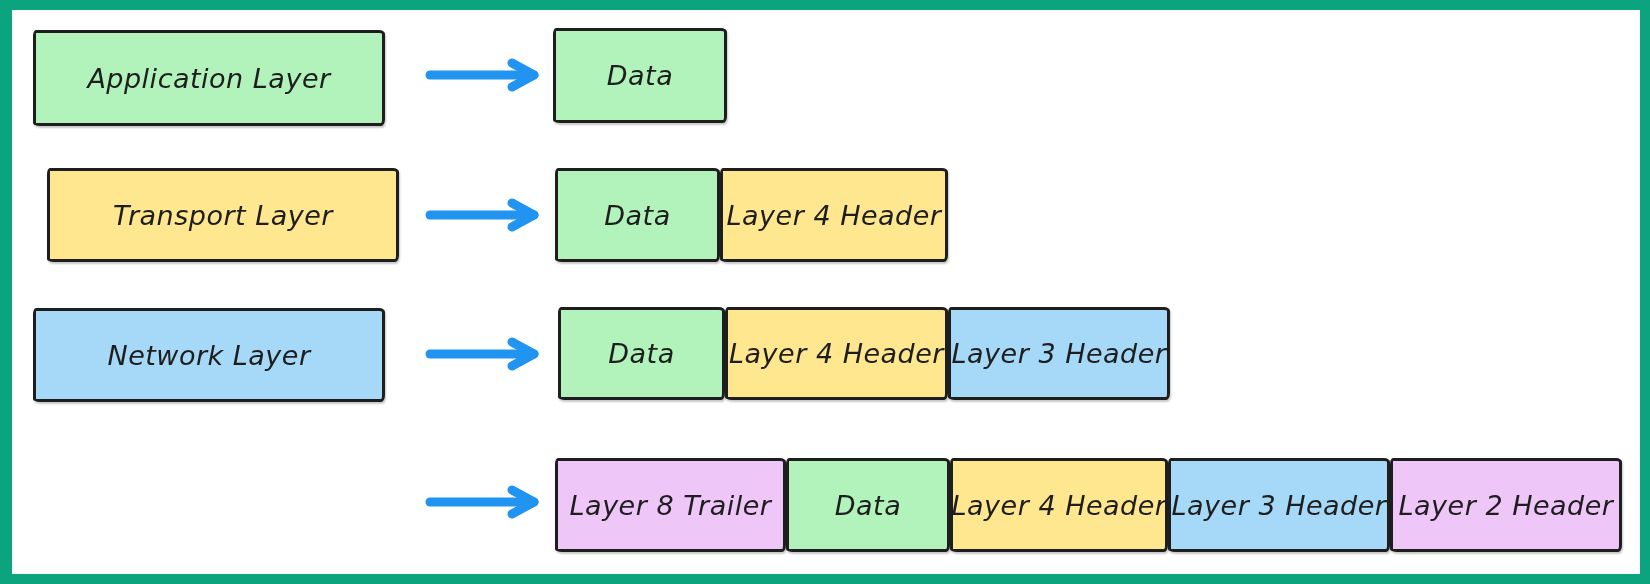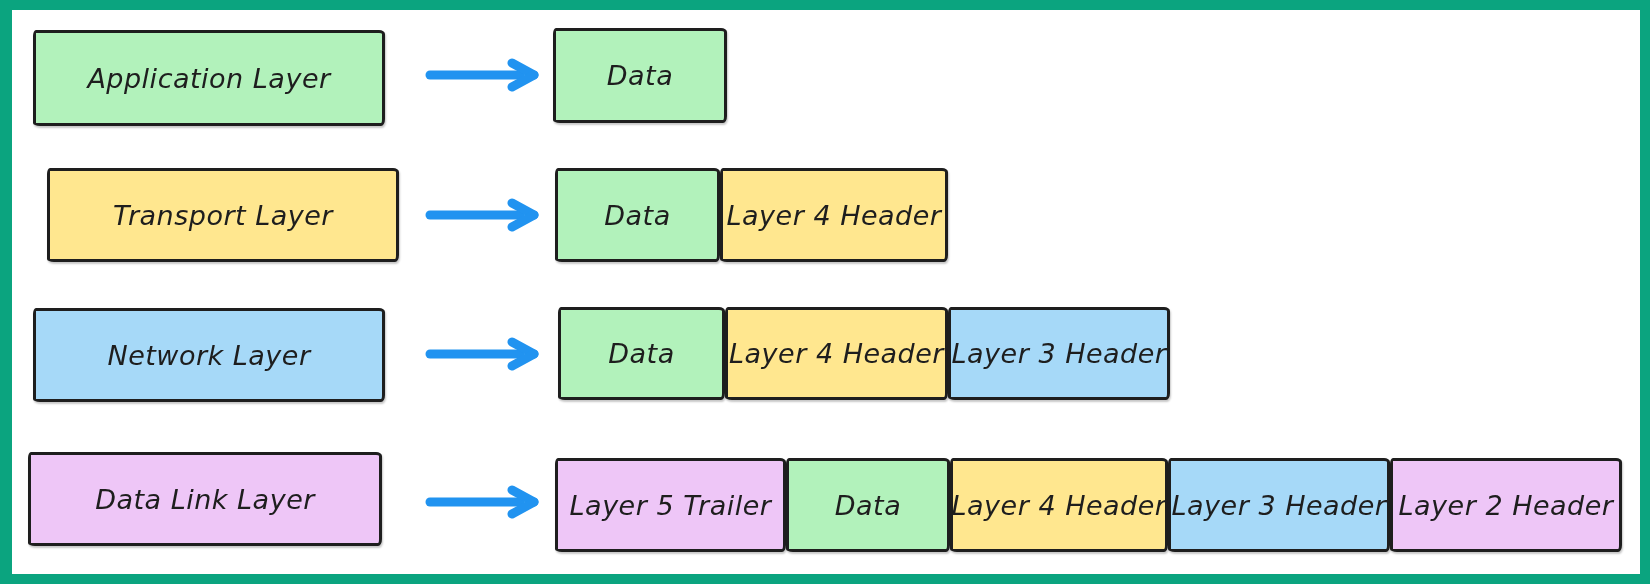--- a/index.html
+++ b/index.html
@@ -96,30 +96,27 @@
   <div class="box fill-green" style="left:558px; top:307px; width:167px; height:93px;">
     <span class="box-label">Data</span>
   </div>
   <div class="box fill-yellow" style="left:725px; top:307px; width:223px; height:93px;">
     <span class="box-label">Layer 4 Header</span>
   </div>
   <div class="box fill-blue" style="left:948px; top:307px; width:222px; height:93px;">
     <span class="box-label">Layer 3 Header</span>
   </div>
 
-  <div class="box fill-violet" style="left:28px; top:452px; width:354px; height:94px;">
-    <span class="box-label">Data Link Layer</span>
-  </div>
   <svg class="arrow" style="left:424px; top:486px;" width="116" height="32" viewBox="0 0 116 32">
     <line x1="6" y1="16" x2="96" y2="16" stroke-width="9"></line>
     <line x1="88" y1="4" x2="110" y2="16" stroke-width="9"></line>
     <line x1="88" y1="28" x2="110" y2="16" stroke-width="9"></line>
   </svg>
   <div class="box fill-violet" style="left:555px; top:458px; width:231px; height:94px;">
-    <span class="box-label">Layer 5 Trailer</span>
+    <span class="box-label">Layer 8 Trailer</span>
   </div>
   <div class="box fill-green" style="left:786px; top:458px; width:164px; height:94px;">
     <span class="box-label">Data</span>
   </div>
   <div class="box fill-yellow" style="left:950px; top:458px; width:218px; height:94px;">
     <span class="box-label">Layer 4 Header</span>
   </div>
   <div class="box fill-blue" style="left:1168px; top:458px; width:222px; height:94px;">
     <span class="box-label">Layer 3 Header</span>
   </div>

